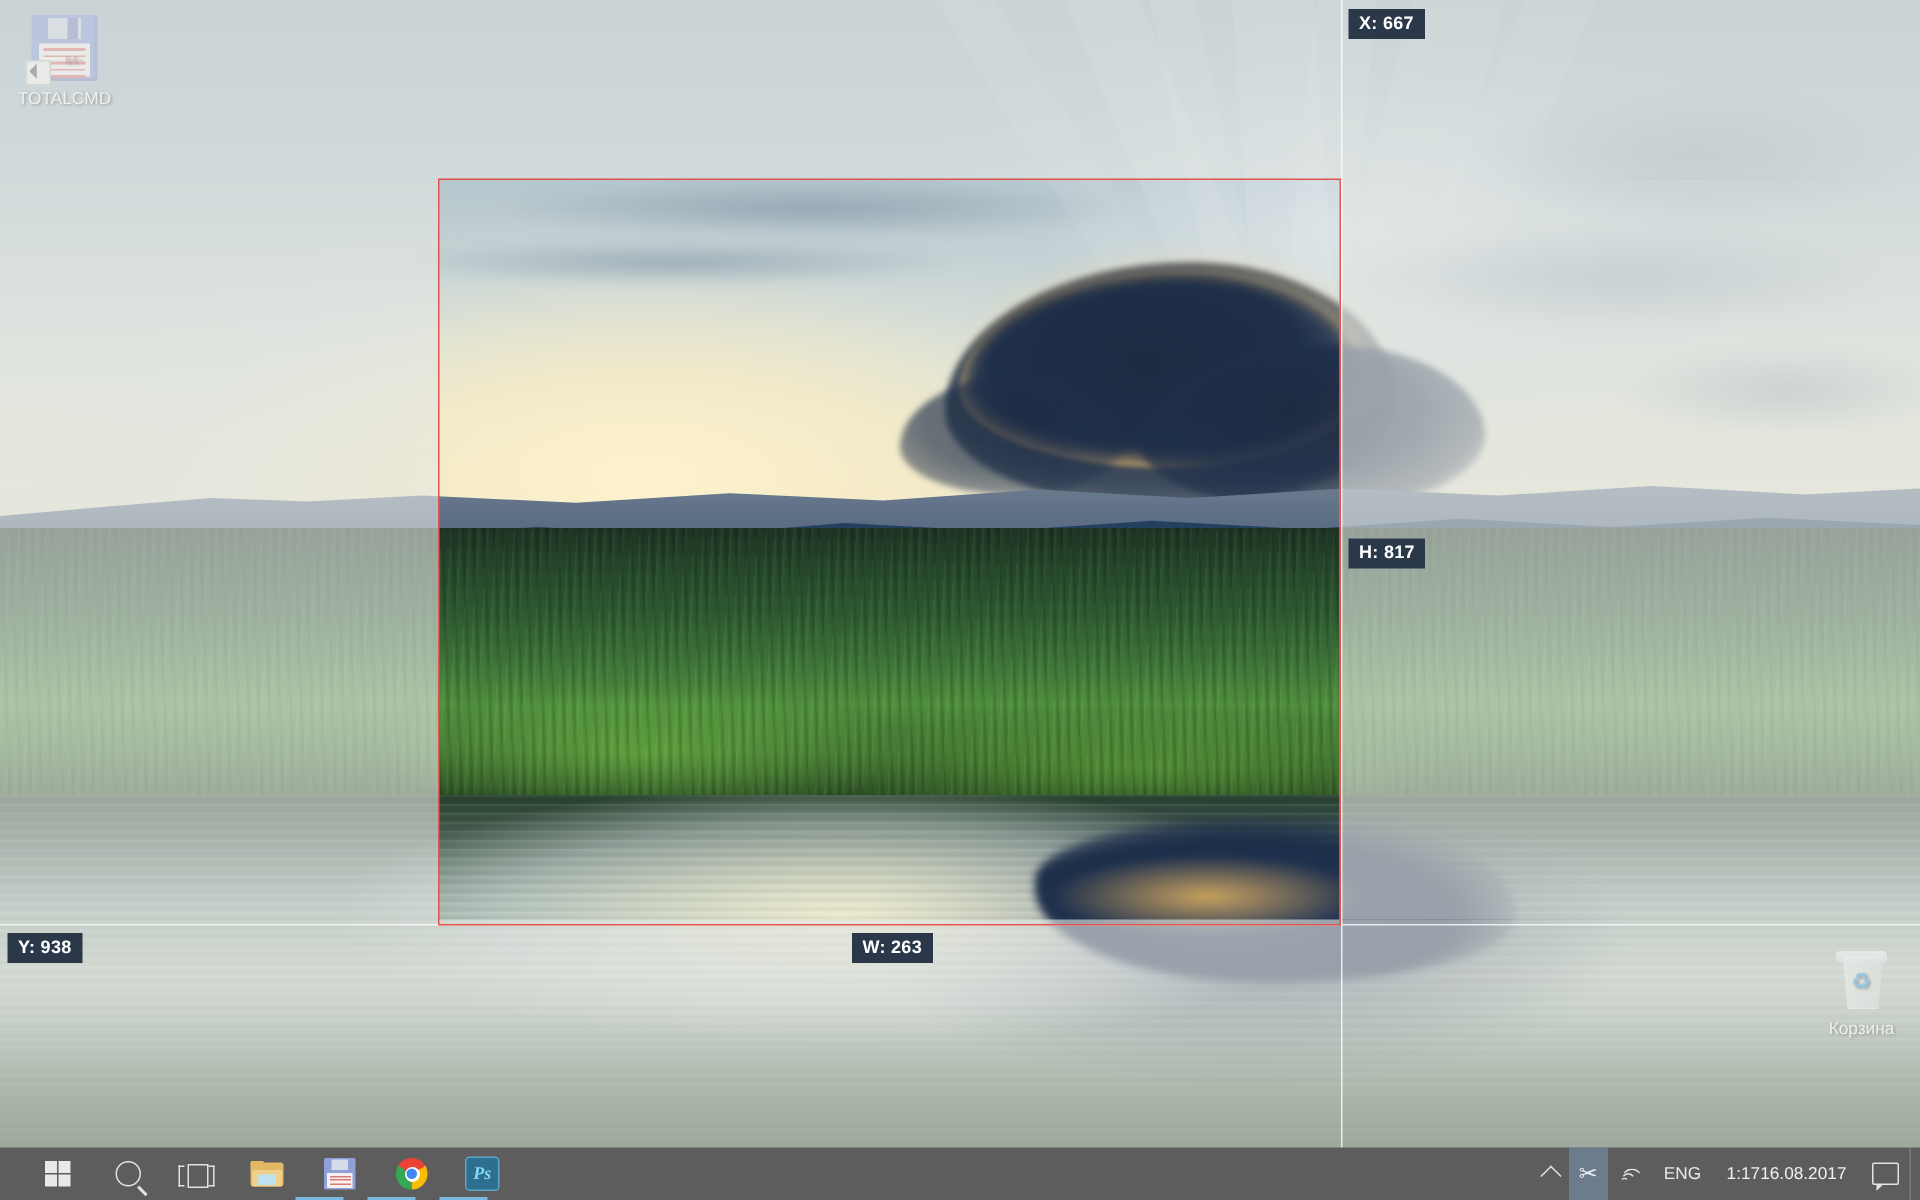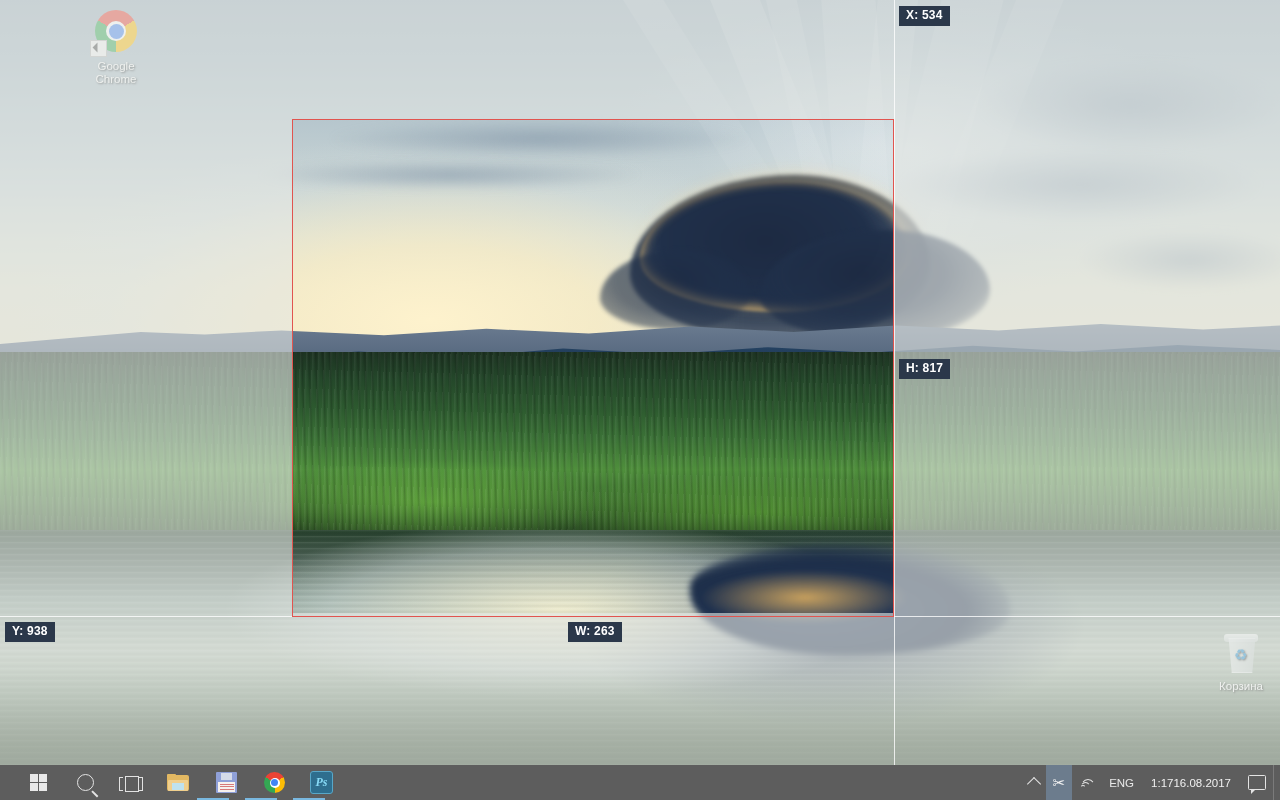--- a/index.html
+++ b/index.html
@@ -348,29 +348,39 @@
     <div class="wp-ridge2"></div>
     <div class="wp-grass"></div>
     <div class="wp-water">
       <div class="wp-water-ripple"></div>
     </div>
     <div class="wp-refl-cloud"></div>
     <div class="wp-refl-glow"></div>
     <div class="wp-fg-grass"></div>
   </div>
 
-
-  <div class="desk-icon" style="left:78px; top:8px;">
+  <div class="desk-icon" style="left:5px; top:8px;">
     <span class="glyph">
-      <span class="chrome-logo"></span>
+      <span class="floppy">
+        <span class="shutter"></span>
+        <span class="shutter-notch"></span>
+        <span class="label">
+            <i></i>
+            <i></i>
+            <i></i>
+            <i></i>
+            <i></i>
+            <span class="sixty">64-</span>
+          </span>
+      </span>
       <span class="shortcut-arrow"></span>
     </span>
-    <span>Google</span><br>
-    <span>Chrome</span>
+    <span>TOTALCMD</span>
   </div>
+
 
   <div class="desk-icon" style="left:1203px; top:628px;">
     <span class="glyph">
       <span class="bin">
         <span class="lid"></span>
         <span class="body"></span>
         <span class="recycle">♻</span>
       </span>
     </span>
     <span>Корзина</span>
@@ -379,21 +389,21 @@
   <div class="dim" style="left:0; top:0; width:1280px; height:119px;"></div>
   <div class="dim" style="left:0; top:119px; width:292px; height:494px;"></div>
   <div class="dim" style="left:893px; top:119px; width:387px; height:494px;"></div>
   <div class="dim" style="left:0; top:613px; width:1280px; height:187px;"></div>
 
   <div class="guide-v" style="left:894px; top:0; height:800px;"></div>
   <div class="guide-h" style="left:0; top:616px; width:1280px;"></div>
 
   <div class="sel-rect" style="left:292px; top:119px; width:602px; height:498px;"></div>
 
-  <div class="measure" style="left:899px; top:6px;">X: 534</div>
+  <div class="measure" style="left:899px; top:6px;">X: 667</div>
   <div class="measure" style="left:899px; top:359px;">H: 817</div>
   <div class="measure" style="left:5px;  top:622px;">Y: 938</div>
   <div class="measure" style="left:568px; top:622px;">W: 263</div>
 
   <div class="taskbar">
     <div class="tb-left">
 
       <div class="tb-btn">
         <span class="winlogo">
             <span></span>

